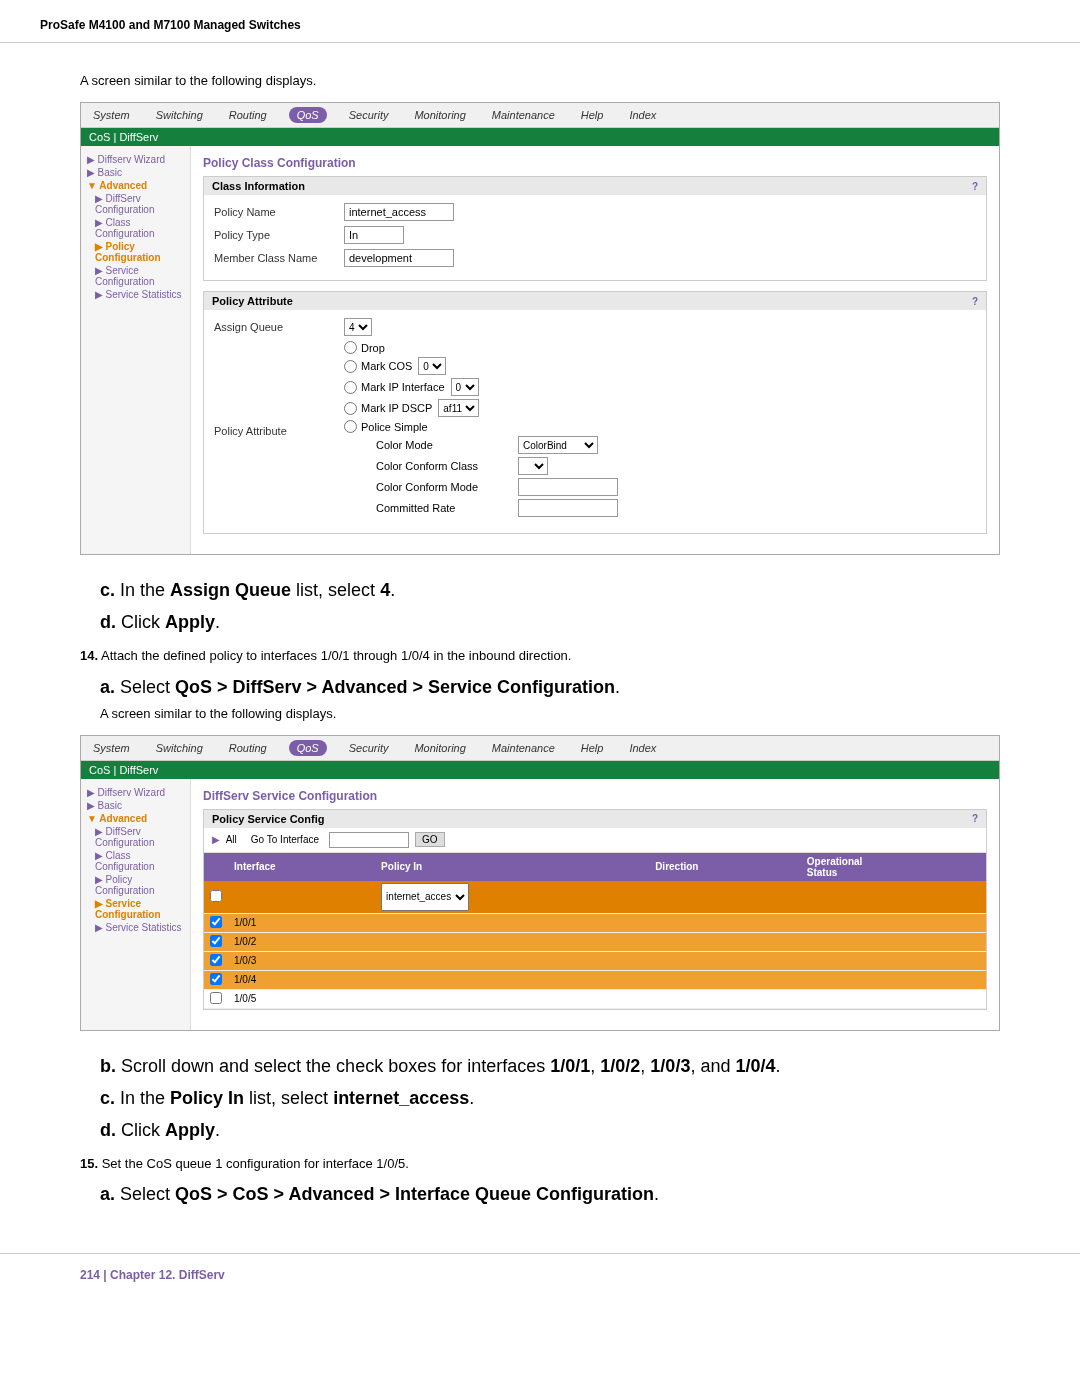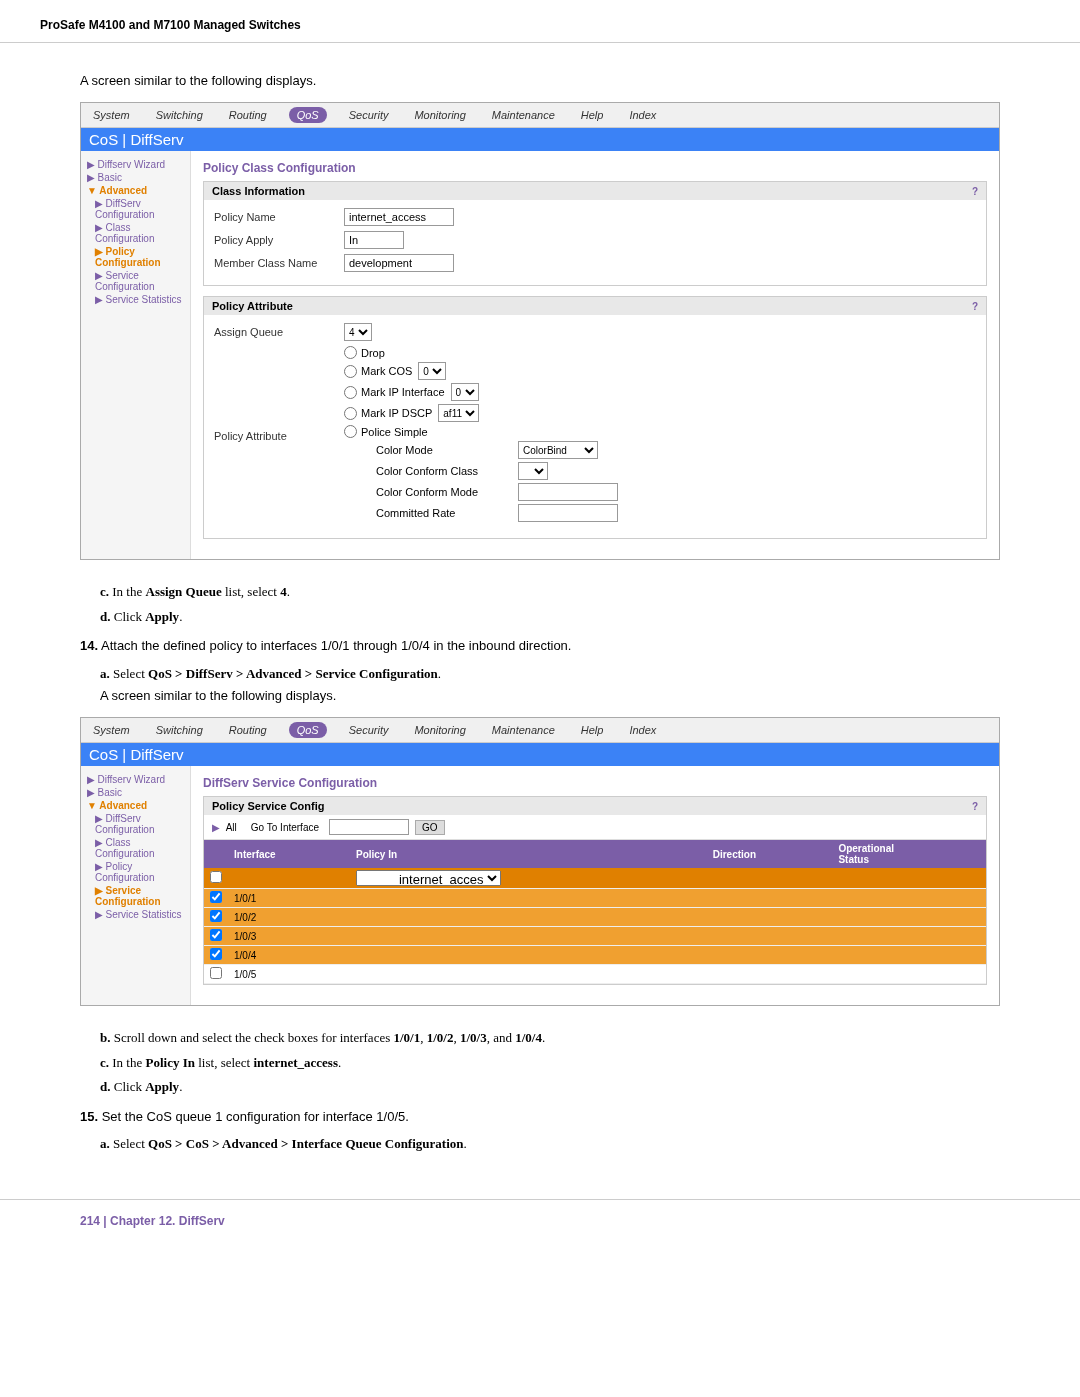--- a/index.html
+++ b/index.html
@@ -49,23 +49,23 @@
       padding: 2px 4px;
       font-style: italic;
     }
     .ui-navbar .nav-item.active {
       background: #7b5ea7;
       color: #fff;
       padding: 2px 8px;
       border-radius: 8px;
     }
     .ui-subbar {
-      background: #3b82f6;
+      background: #15803d;
       padding: 3px 8px;
-      font-size: 15px;
+      font-size: 11px;
       color: #fff;
     }
     .ui-body {
       display: flex;
       padding: 0;
     }
     .ui-sidebar {
       width: 110px;
       background: #f5f5f5;
       padding: 8px 6px;
@@ -158,24 +158,23 @@
     .sub-label {
       width: 120px;
       font-size: 11px;
     }
 
     
     .step-list {
       margin: 10px 0 10px 20px;
     }
     .step-letter {
-      font-size: 13px;
+      font-size: 18px;
       line-height: 1.5;
       margin-bottom: 5px;
-      font-family: Liberation Serif, serif;
     }
     .step-letter b { font-weight: bold; }
     .numbered-step {
       font-size: 13px;
       margin-bottom: 8px;
       line-height: 1.5;
     }
     .numbered-step b { font-weight: bold; }
     .indent {
       margin-left: 20px;
@@ -281,21 +280,21 @@
           <div class="ui-card-header">
             <span>Class Information</span>
             <span class="help-icon">?</span>
           </div>
           <div class="ui-card-body">
             <div class="form-row">
               <div class="form-label">Policy Name</div>
               <input class="form-input" type="text" value="internet_access" style="">
             </div>
             <div class="form-row">
-              <div class="form-label">Policy Apply</div>
+              <div class="form-label">Policy Type</div>
               <input class="form-input" type="text" value="In" style="width: 60px;">
             </div>
             <div class="form-row">
               <div class="form-label">Member Class Name</div>
               <input class="form-input" type="text" value="development" style="">
             </div>
           </div>
         </div>
 
         <div class="ui-card">
@@ -448,21 +447,21 @@
               </tr>
             </thead>
             <tbody>
 
               <tr class="orange-row">
                 <td class="checkbox-cell">
                   <input type="checkbox" style="width: 12px; height: 12px;">
                 </td>
                 <td></td>
                 <td>
-                  <select style="font-size:13px; height:16px;padding-left:38px;">
+                  <select style="font-size:10px; height:28px;">
                     <option>internet_acces</option>
                   </select>
                 </td>
                 <td></td>
                 <td></td>
               </tr>
 
               <tr class="orange-light">
                 <td class="checkbox-cell">
                   <input type="checkbox" checked="" style="width: 12px; height: 12px;">

